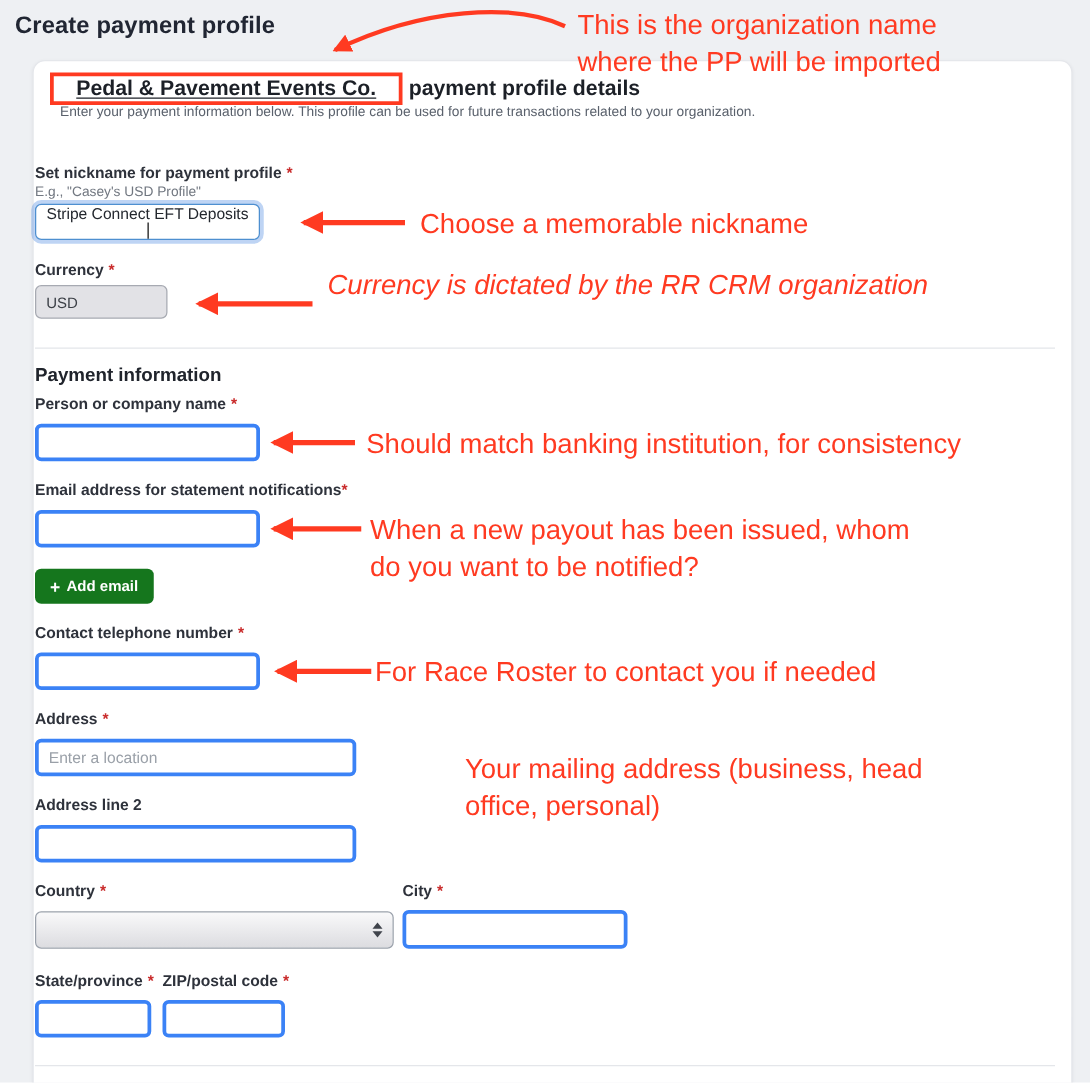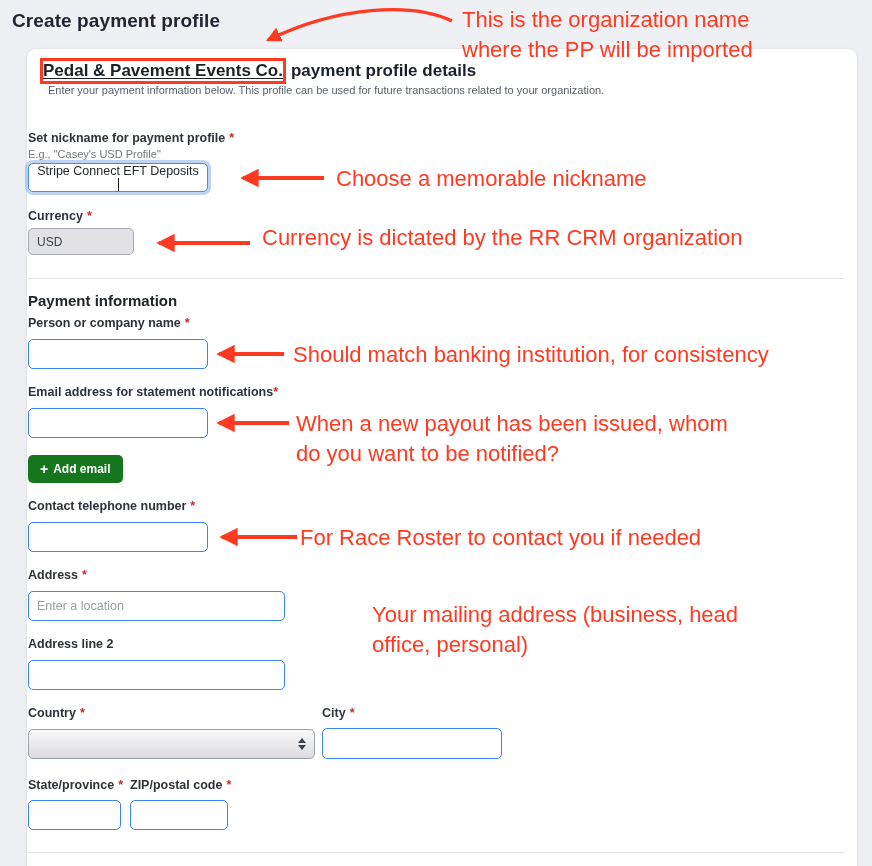--- a/index.html
+++ b/index.html
@@ -23,33 +23,33 @@
     font-size:19px;font-weight:700;color:#212633;letter-spacing:.1px;
   }
 
   .card{
     position:absolute;left:26px;top:48px;width:832px;height:860px;
     background:#ffffff;border:1px solid #e5e7eb;border-radius:10px;
     box-shadow:0 1px 3px rgba(30,35,50,.06);
   }
 
   .card-heading{position:absolute;left:44px;top:58px;font-size:17px;font-weight:700;color:#1c2027;white-space:nowrap;}
-  .org-box{display:inline-block;border:3px solid var(--annotation-red);padding:0 0;margin-left:-4px;}
+  .org-box{display:inline-block;border:3px solid var(--annotation-red);padding:0 18px;margin-left:-4px;}
   .org-name{text-decoration:underline;text-underline-offset:2px;}
   .heading-suffix{margin-left:5px;}
   .card-subtitle{position:absolute;left:48px;top:84px;margin:0;font-size:11px;color:#5a616c;white-space:nowrap;}
 
   .lbl{position:absolute;font-size:12.5px;font-weight:700;color:#2e323b;white-space:nowrap;}
   .req{color:var(--required-red);font-weight:700;margin-left:4px;}
   .req.tight{margin-left:0;}
   .hint{position:absolute;font-size:11px;color:#717780;white-space:nowrap;}
 
   .tb{
     position:absolute;height:30px;
-    border:1px solid #3b82f6;border-radius:5px;background:#fff;
+    border:3px solid #3b82f6;border-radius:5px;background:#fff;
     font-family:"Liberation Sans",sans-serif;font-size:12.5px;color:#6d28d9;
     padding:0 8px;outline:none;
   }
   .tb::placeholder{color:#9aa0a8;}
 
   .tb-filled{
     position:absolute;display:flex;align-items:center;
     border:1px solid var(--focus-blue);border-radius:5px;background:#fff;
     font-size:12.5px;color:#23272e;padding:0 7px;
     box-shadow:0 0 0 3px rgba(110,160,230,.45);
@@ -159,21 +159,21 @@
   <input class="tb" style="left: 28px; top: 800px; width: 93px;">
   <input class="tb" style="left: 130px; top: 800px; width: 98px;">
 
   <div class="divider" style="top:852px;"></div>
 
   <div class="annot" style="left:462px;top:5px;">
     <div>This is the organization name</div>
     <div>where the PP will be imported</div>
   </div>
   <div class="annot" style="left:336px;top:164px;">Choose a memorable nickname</div>
-  <div class="annot" style="left:262px;top:223px;">Currency is dictated by the RR CRM organization</div>
+  <div class="annot" style="left:262px;top:213px;font-style:italic;">Currency is dictated by the RR CRM organization</div>
   <div class="annot" style="left:293px;top:340px;">Should match banking institution, for consistency</div>
   <div class="annot" style="left:296px;top:409px;">
     <div>When a new payout has been issued, whom</div>
     <div>do you want to be notified?</div>
   </div>
   <div class="annot" style="left:300px;top:523px;">For Race Roster to contact you if needed</div>
   <div class="annot" style="left:372px;top:600px;">
     <div>Your mailing address (business, head</div>
     <div>office, personal)</div>
   </div>

